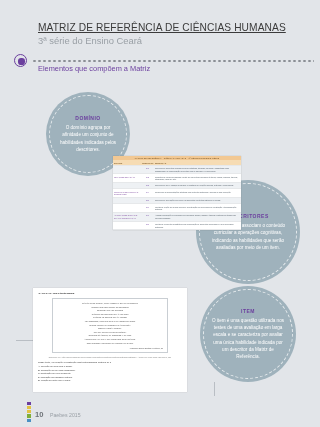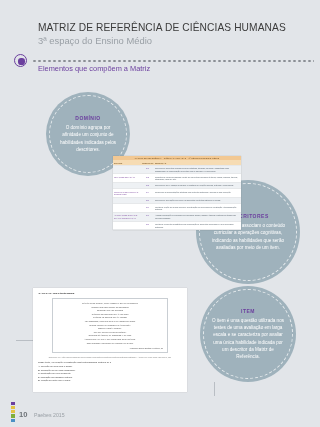--- a/index.html
+++ b/index.html
@@ -8,21 +8,21 @@
     background:#e2e5e9;
     font-family:"Liberation Sans", sans-serif;
     overflow:hidden;
     position:relative;
   }
 
   
   #page-title{
     position:absolute;left:38px;top:22px;
     font-size:10.2px;letter-spacing:.1px;
-    color:#3b3b3b;white-space:nowrap;
+    color:#3b3b3b;white-space:nowrap;text-decoration:underline;
   }
   #page-subtitle{
     position:absolute;left:38px;top:35px;
     font-size:9.4px;color:#9aa0a6;white-space:nowrap;
   }
 
   
   #bullet-row{position:absolute;left:14px;top:54px;width:300px;height:14px;}
   #bullet-outer{
     position:absolute;left:0;top:0;width:13px;height:13px;border-radius:50%;
@@ -111,37 +111,37 @@
 
   
   #connector{
     position:absolute;left:16px;top:340px;width:17px;height:1px;background:#b9bec4;
   }
   #connector-2{
     position:absolute;left:214px;top:382px;width:1px;height:14px;background:#b9bec4;
   }
 
   
-  #footer{position:absolute;left:0;bottom:0;width:260px;height:26px;}
+  #footer{position:absolute;left:16px;bottom:0;width:260px;height:26px;}
   #page-number{
     position:absolute;left:19px;bottom:8px;
     font-size:7.6px;font-weight:bold;color:#6f7479;
   }
   #footer-text{
     position:absolute;left:34px;bottom:9px;
     font-size:5.2px;color:#9aa0a6;white-space:nowrap;
   }
   #swatches{position:absolute;left:11px;bottom:4px;width:4px;}
   #swatches .sw{width:4px;height:3.2px;margin-bottom:1.1px;}
 </style>
 </head>
 <body>
 
 <div id="page-title">MATRIZ DE REFERÊNCIA DE CIÊNCIAS HUMANAS</div>
-<div id="page-subtitle">3ª espaço do Ensino Médio</div>
+<div id="page-subtitle">3ª série do Ensino Ceará</div>
 
 <div id="bullet-row">
   <div id="bullet-outer">
     <div id="bullet-inner"></div>
   </div>
   <div id="dotted-rule"></div>
 </div>
 <div id="section-label">Elementos que compõem a Matriz</div>
 
 <div class="bubble" id="bubble-dominio">

